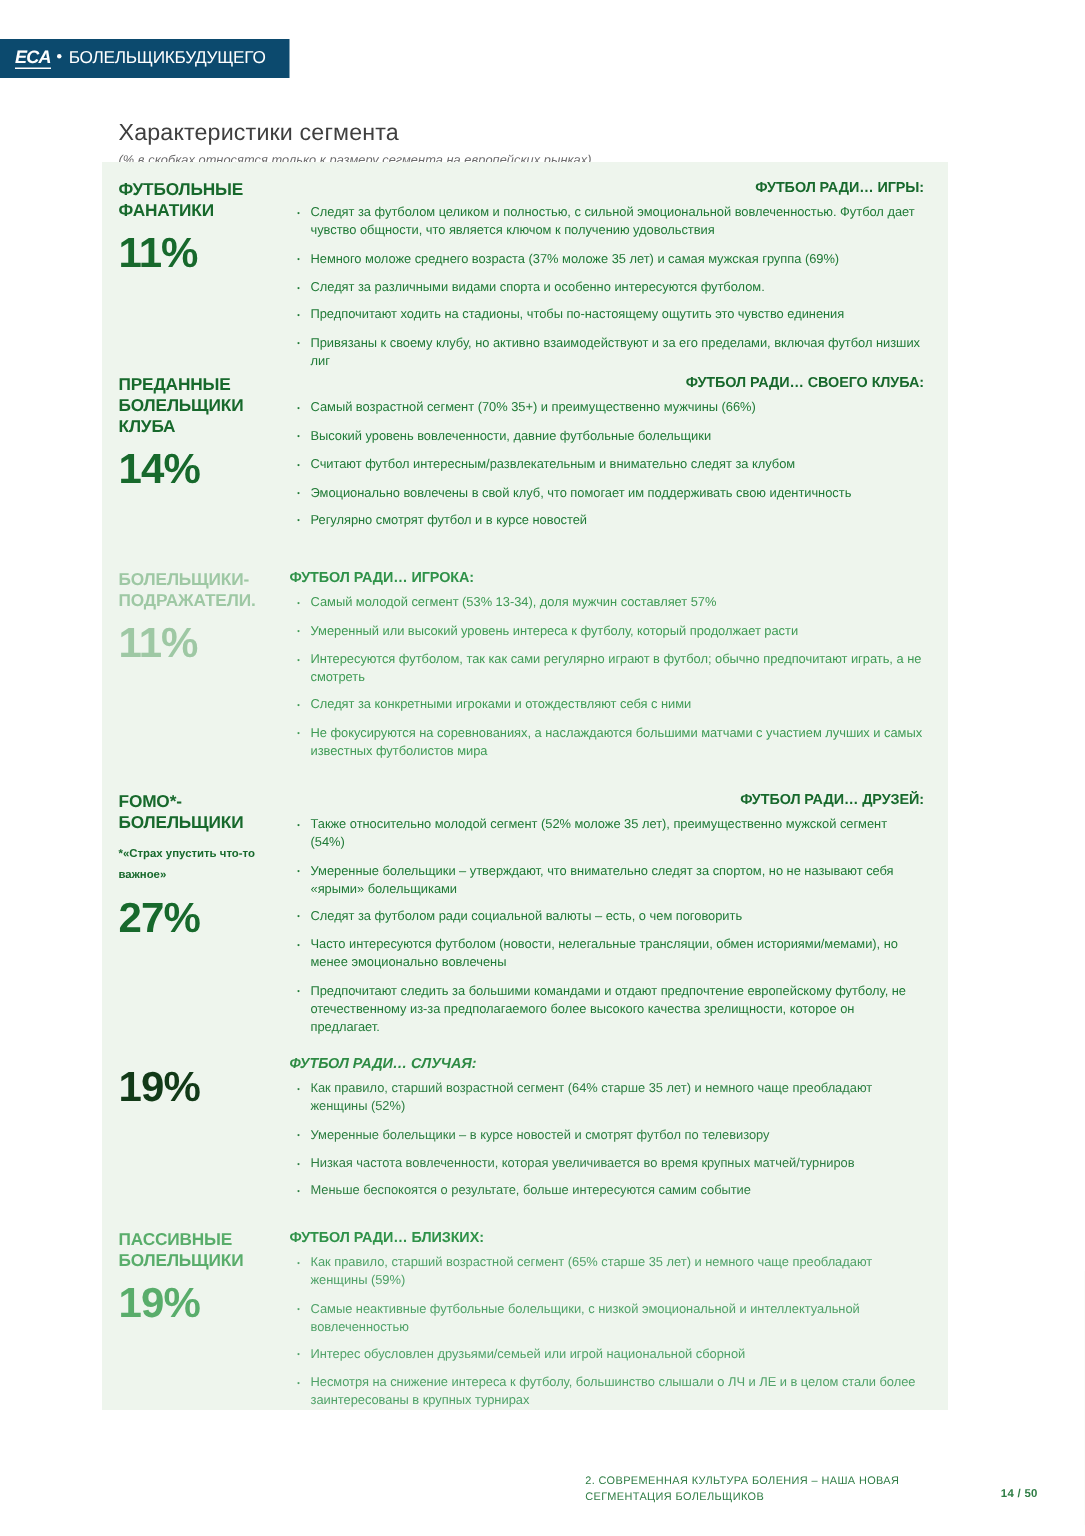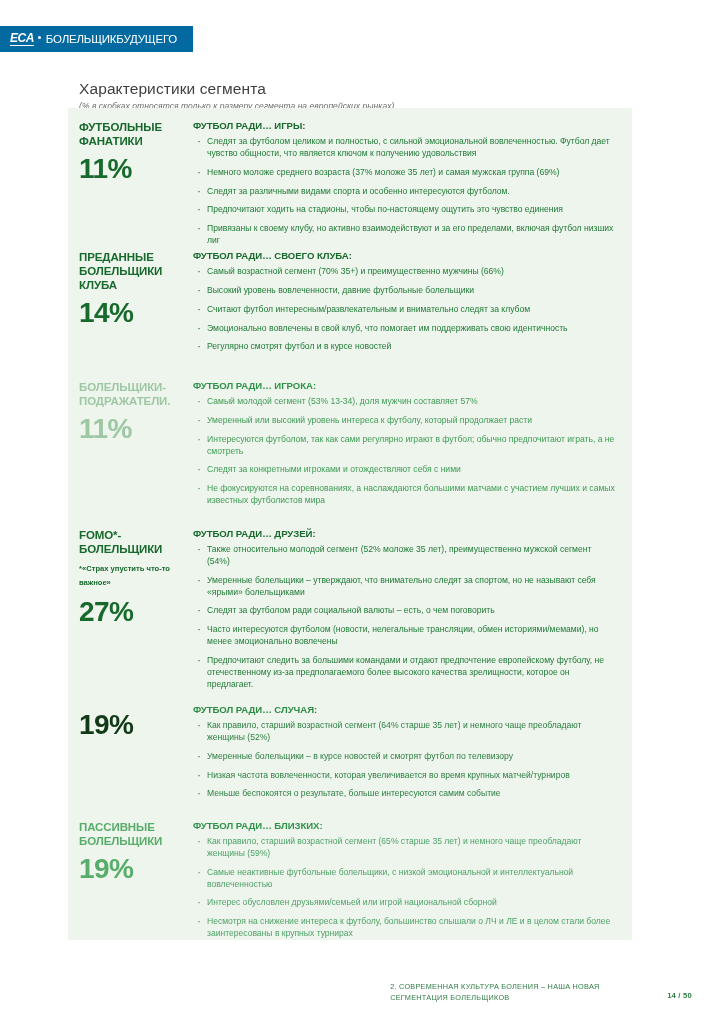--- a/index.html
+++ b/index.html
@@ -16,21 +16,21 @@
     -webkit-font-smoothing: antialiased;
     overflow: hidden;
   }
 
   
   .logo-bar {
     position: absolute;
     left: 0;
     top: 26px;
     height: 26px;
-    background: #0369a1;
+    background: #0c4a6e;
     display: flex;
     align-items: center;
     padding: 0 12px 0 10px;
     box-sizing: border-box;
   }
   .logo-mark {
     display: inline-block;
     color: #ffffff;
     font-family: "Liberation Sans", sans-serif;
     font-weight: bold;
@@ -155,27 +155,27 @@
     left: 4px;
     top: -2px;
     font-size: 12px;
     line-height: 1.25;
   }
 
   
   .tone-dark  .seg-name,
   .tone-dark  .seg-pct,
   .tone-dark  .seg-note   { color: #17692c; }
-  .tone-dark  .seg-heading{ color: #17692c; }
+  .tone-dark  .seg-heading{ color: #17692c; text-align: right; }
   .tone-dark  ul.bullets li,
   .tone-dark  ul.bullets li::before { color: #1f7a36; }
 
   .tone-deep  .seg-name,
   .tone-deep  .seg-pct    { color: #123a18; }
-  .tone-deep  .seg-heading{ color: #2e8b44; }
+  .tone-deep  .seg-heading{ color: #2e8b44; font-style: italic; }
   .tone-deep  ul.bullets li,
   .tone-deep  ul.bullets li::before { color: #2c7e41; }
 
   .tone-pale  .seg-name,
   .tone-pale  .seg-pct    { color: #9ec8a4; }
   .tone-pale  .seg-heading{ color: #2f9249; }
   .tone-pale  ul.bullets li,
   .tone-pale  ul.bullets li::before { color: #3f9b55; }
 
   .tone-mid   .seg-name,

